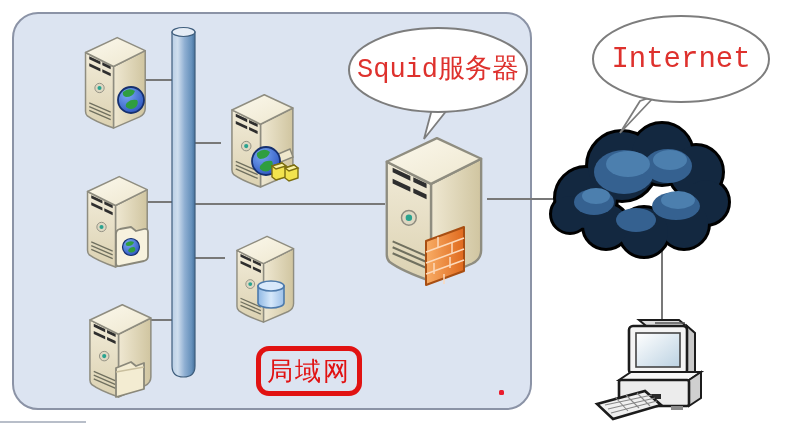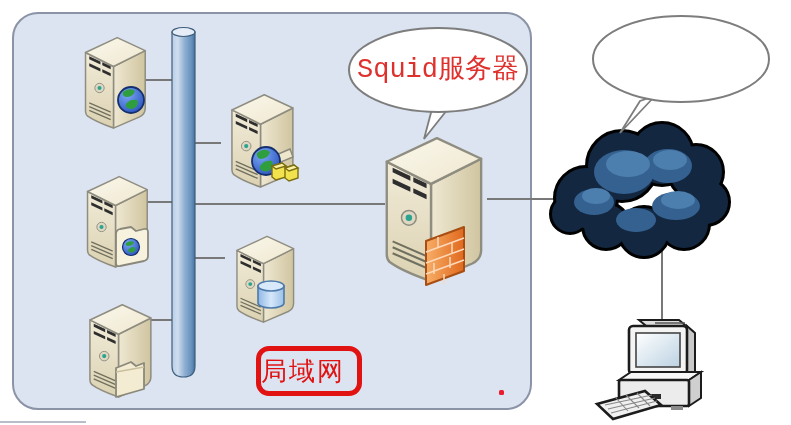--- a/index.html
+++ b/index.html
@@ -9,21 +9,21 @@
   #lan-box{position:absolute;left:12px;top:12px;width:520px;height:398px;box-sizing:border-box;
            background:#dce4f1;border:2px solid #8b93a6;border-radius:26px;}
   
   #draw{position:absolute;left:0;top:0;width:791px;height:425px;}
   
   .red-label{position:absolute;color:#de312d;text-align:center;
              font-family:"Liberation Mono","Liberation Serif",serif;}
   #squid-label{left:350px;top:53px;width:176px;height:34px;font-size:27px;line-height:34px;}
   #internet-label{left:593px;top:41px;width:176px;height:38px;font-size:29px;line-height:38px;}
   #lan-label-box{position:absolute;left:256px;top:346px;width:106px;height:50px;box-sizing:border-box;
-                 border:5px solid #e11212;border-radius:13px;display:flex;align-items:center;}
+                 border:5px solid #e11212;border-radius:13px;display:flex;align-items:center;justify-content:center;}
   #lan-label-box span{color:#e11212;font-size:26px;letter-spacing:2px;
                       font-family:"Liberation Serif",serif;}
   #red-dot{position:absolute;left:499px;top:390px;width:5px;height:5px;background:#ea1c2d;border-radius:1.5px;}
   #edge-artifact{position:absolute;left:0;top:421px;width:86px;height:0;border-top:2px solid #9aa3b2;opacity:.7;}
 </style>
 </head>
 <body>
 
 <div id="stage">
 
@@ -216,19 +216,20 @@
       <polygon points="447,110 432,109 424,139" fill="#ffffff" stroke="#7d7d7d" stroke-width="1.8"></polygon>
       <ellipse cx="438" cy="70" rx="89" ry="42" fill="#ffffff" stroke="#7d7d7d" stroke-width="2"></ellipse>
     </g>
     <g>
       <polygon points="655,96 640,101 620,133" fill="#ffffff" stroke="#7d7d7d" stroke-width="1.8"></polygon>
       <ellipse cx="681" cy="59" rx="88" ry="43" fill="#ffffff" stroke="#7d7d7d" stroke-width="2"></ellipse>
     </g>
   </svg>
 
   <div id="squid-label" class="red-label">Squid服务器</div>
+  <div id="internet-label" class="red-label">Internet</div>
   <div id="lan-label-box">
     <span>局域网</span>
   </div>
 
   <div id="red-dot"></div>
   <div id="edge-artifact"></div>
 </div>
 
 </body></html>

